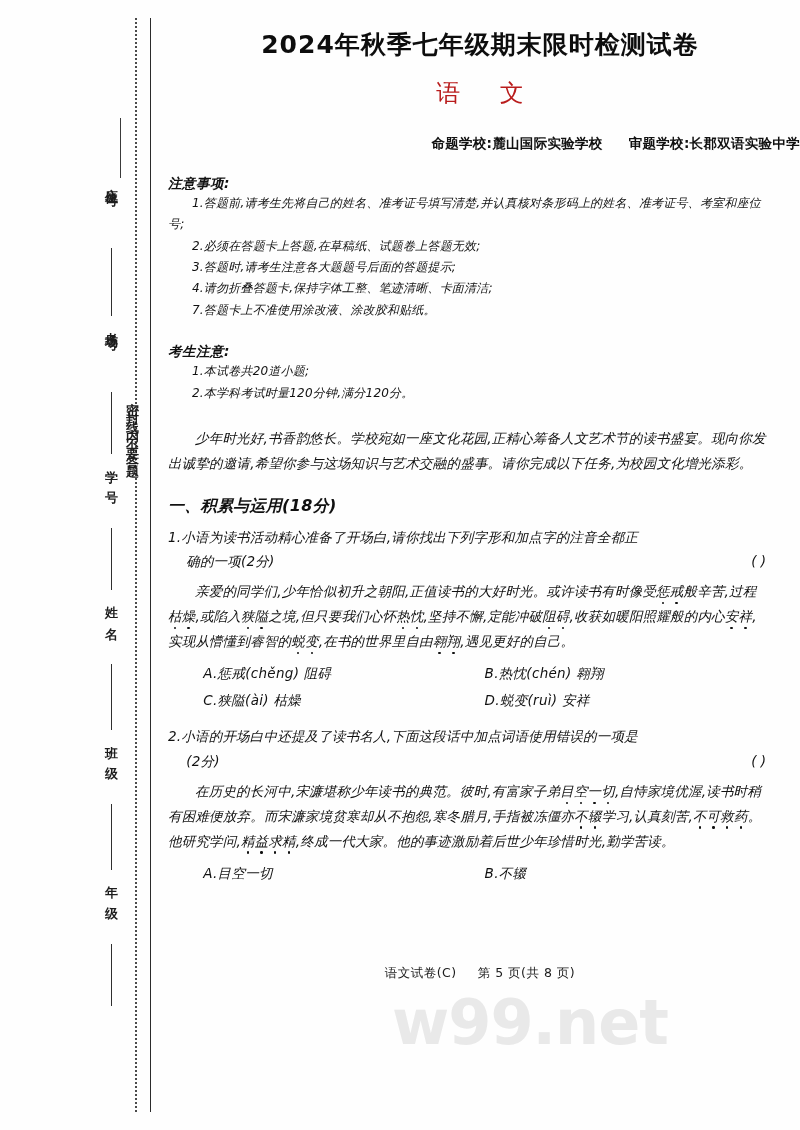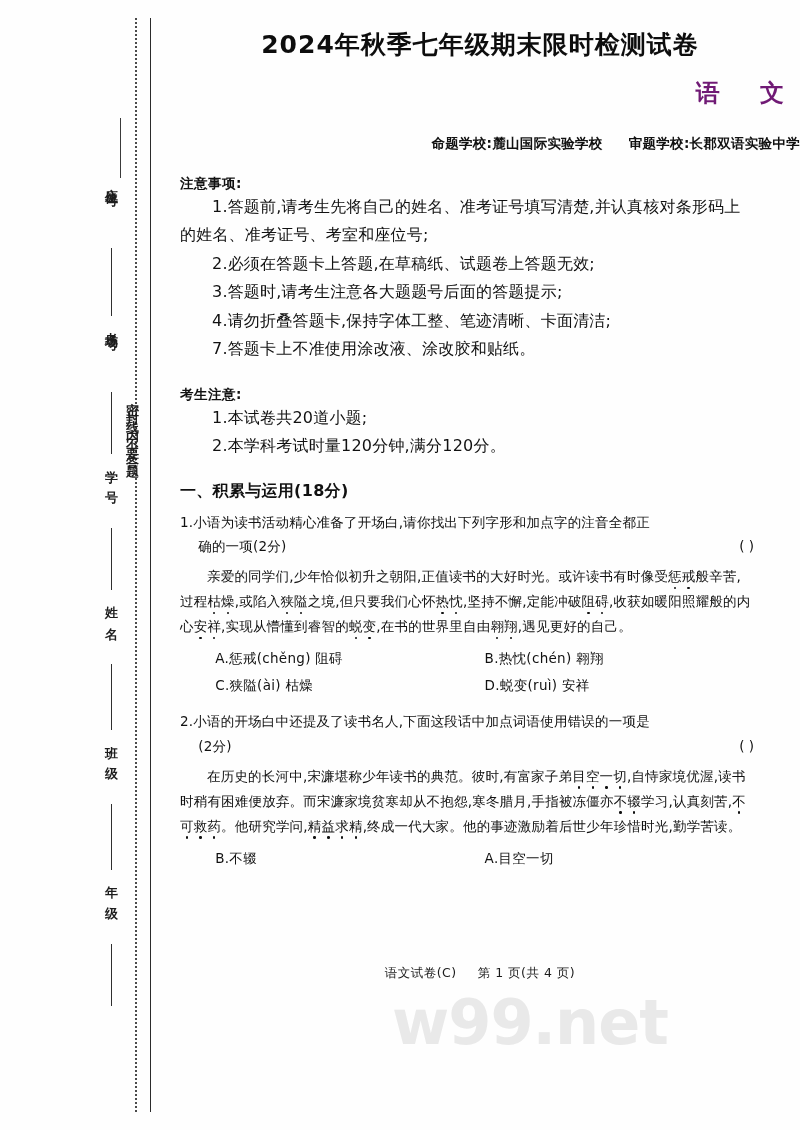--- a/index.html
+++ b/index.html
@@ -76,47 +76,47 @@
 
   .doc-title {
     text-align: center;
     font-size: 25px;
     font-weight: 700;
     letter-spacing: 1px;
     margin: 28px 0 0 0;
     color: #0d0d0d;
   }
   .doc-subject {
-    text-align: right;
+    text-align: center;
     font-size: 24px;
-    font-weight: 700;
+    font-weight: 400;
     letter-spacing: 16px;
     margin: 16px 0 0 0;
     padding-left: 16px;
-    color: #701a75;
+    color: #b91c1c;
   }
   .schools {
     text-align: right;
     font-size: 13.5px;
     font-weight: 700;
     margin: 26px 0 0 0;
     letter-spacing: 0.3px;
   }
   .schools .gap { display: inline-block; width: 16px; }
 
-  .blk { margin: 12px; padding: 0 34px 0 8px; }
+  .blk { margin: 0; padding: 0 34px 0 8px; font-style: italic; }
 
   .heading {
     font-size: 13.5px;
     font-weight: 700;
     margin-top: 22px;
     letter-spacing: 0.5px;
   }
   .note-item {
-    font-size: 16px;
+    font-size: 12px;
     line-height: 1.78;
     text-indent: 2em;
     margin: 0;
     letter-spacing: 0.2px;
   }
   .para {
     font-size: 13.5px;
     line-height: 1.85;
     text-indent: 2em;
     margin: 0;
@@ -249,20 +249,23 @@
       <div class="note-item">4.请勿折叠答题卡,保持字体工整、笔迹清晰、卡面清洁;</div>
       <div class="note-item">7.答题卡上不准使用涂改液、涂改胶和贴纸。</div>
     </div>
 
     <div class="blk">
       <div class="heading">考生注意:</div>
       <div class="note-item">1.本试卷共20道小题;</div>
       <div class="note-item">2.本学科考试时量120分钟,满分120分。</div>
     </div>
 
+    <div class="blk" style="margin-top:22px;">
+      <div class="para">少年时光好,书香韵悠长。学校宛如一座文化花园,正精心筹备人文艺术节的读书盛宴。现向你发出诚挚的邀请,希望你参与这场知识与艺术交融的盛事。请你完成以下任务,为校园文化增光添彩。</div>
+    </div>
 
     <div class="blk">
       <div class="section-title">一、积累与运用(18分)</div>
 
       <div>
         <div class="q-stem">
           <span>1.</span><span>小语为读书活动精心准备了开场白,请你找出下列字形和加点字的注音全都正</span>
           <span class="cont">
             <span class="bracket">(    )</span>
             <span>确的一项(2分)</span>
@@ -285,29 +288,29 @@
         <div class="q-stem">
           <span>2.</span><span>小语的开场白中还提及了读书名人,下面这段话中加点词语使用错误的一项是</span>
           <span class="cont">
             <span class="bracket">(    )</span>
             <span>(2分)</span>
           </span>
         </div>
         <div class="para" style="margin-top:6px;" id="q2-passage">在历史的长河中,宋濂堪称少年读书的典范。彼时,有富家子弟<span class="dot">目</span><span class="dot">空</span><span class="dot">一</span><span class="dot">切</span>,自恃家境优渥,读书时稍有困难便放弃。而宋濂家境贫寒却从不抱怨,寒冬腊月,手指被冻僵亦<span class="dot">不</span><span class="dot">辍</span>学习,认真刻苦,<span class="dot">不</span><span class="dot">可</span><span class="dot">救</span><span class="dot">药</span>。他研究学问,<span class="dot">精</span><span class="dot">益</span><span class="dot">求</span><span class="dot">精</span>,终成一代大家。他的事迹激励着后世少年珍惜时光,勤学苦读。</div>
         <div class="opts">
           <div class="opt-row">
+            <div class="opt"><span>A.</span><span>目空一切</span></div>
             <div class="opt"><span>B.</span><span>不辍</span></div>
-            <div class="opt"><span>A.</span><span>目空一切</span></div>
           </div>
         </div>
       </div>
     </div>
 
     <div class="footer">
       <span>语文试卷(C)</span>
       <span class="sp"></span>
-      <span>第 1 页(共 4 页)</span>
+      <span>第 5 页(共 8 页)</span>
     </div>
   </div>
 
   <div id="watermark">w99.net</div>
 
 </div>
 
 </body></html>

